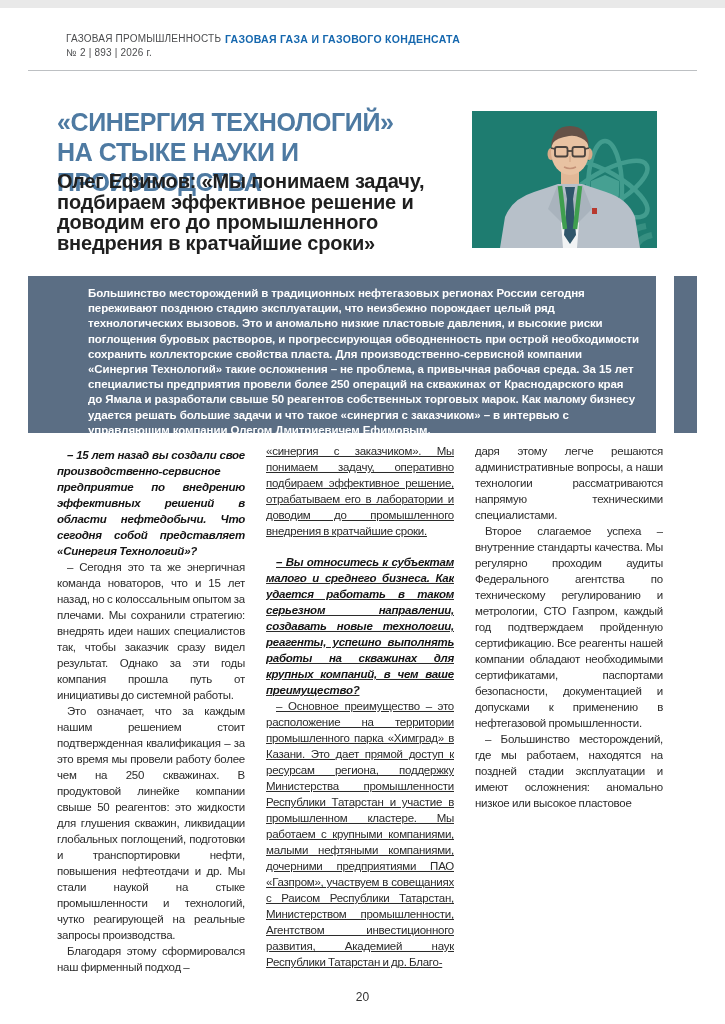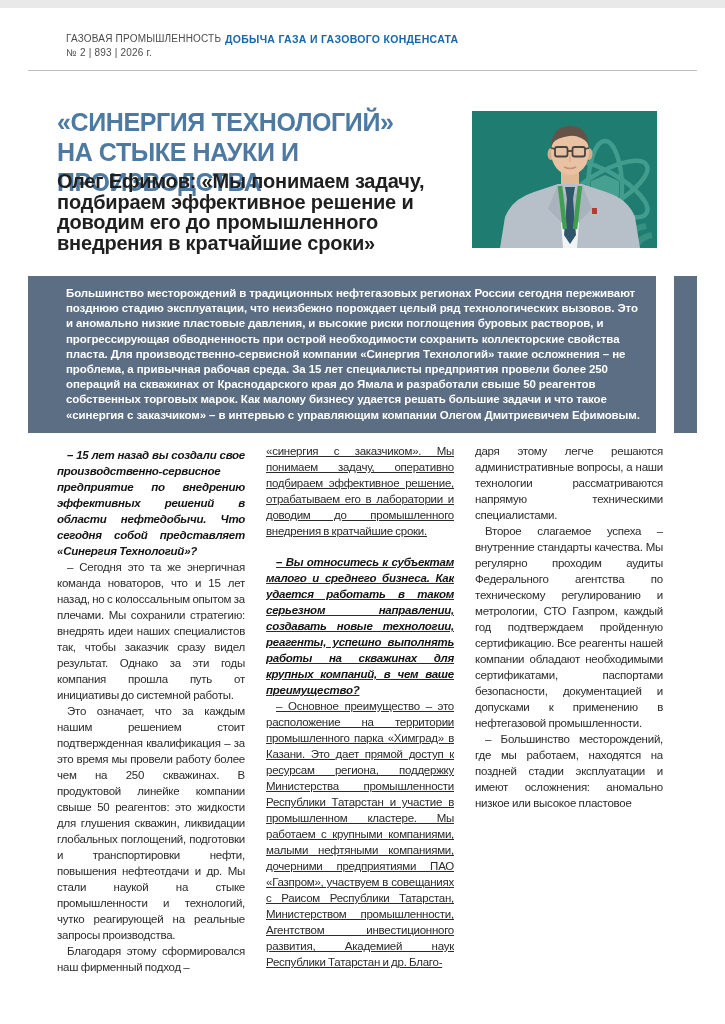--- a/index.html
+++ b/index.html
@@ -13,21 +13,21 @@
   .rubric{position:absolute;left:225px;top:25px;font-size:10.5px;font-weight:bold;color:#1567ae;letter-spacing:.3px;}
   .hdr-rule{position:absolute;left:28px;top:62px;width:669px;height:1px;background:#bdc0c3;}
   
   .title{position:absolute;left:57px;top:99px;width:412px;font-size:25px;line-height:30px;font-weight:bold;color:#4e7aa2;letter-spacing:-.4px;}
   .subtitle{position:absolute;left:57px;top:163px;width:400px;font-size:20px;line-height:20.5px;font-weight:bold;color:#1f1f1f;letter-spacing:-.2px;}
   
   .photo{position:absolute;left:472px;top:103px;width:185px;height:137px;}
   
   .lead-box{
     position:absolute;left:28px;top:268px;width:628px;height:157px;box-sizing:border-box;
-    background:#5b6e84;color:#ffffff;padding:10px 16px 0 38px;
+    background:#5b6e84;color:#ffffff;padding:10px 16px 0 60px;
     font-size:11.5px;line-height:15.2px;font-weight:bold;letter-spacing:-.1px;overflow:hidden;text-align:left;
   }
   .lead-stripe{position:absolute;left:674px;top:268px;width:23px;height:157px;background:#5b6e84;}
   
   .col{position:absolute;top:435px;width:188px;height:545px;overflow:hidden;
        font-size:11.5px;line-height:16px;text-align:justify;letter-spacing:-.25px;word-spacing:-.5px;color:#2b2b2b;}
   .col-1{left:57px;} .col-2{left:266px;text-decoration:underline;} .col-3{left:475px;}
   .col p{margin:0;text-indent:10px;}
   .col p.q{font-weight:bold;font-style:italic;color:#141414;margin-top:15px;}
   .col p.q:first-child{margin-top:4px;}
@@ -37,21 +37,21 @@
 </style>
 </head>
 <body>
 
 <div class="page">
 
   <div class="hdr-left">
     <div>ГАЗОВАЯ ПРОМЫШЛЕННОСТЬ</div>
     <div class="issue">№ 2 | 893 | 2026 г.</div>
   </div>
-  <div class="rubric">ДОБЫЧА ГАЗА И ГАЗОВОГО КОНДЕНСАТА</div>
+  <div class="rubric">ГАЗОВАЯ ГАЗА И ГАЗОВОГО КОНДЕНСАТА</div>
   <div class="hdr-rule"></div>
 
   <div class="title">
     <div>«СИНЕРГИЯ ТЕХНОЛОГИЙ»</div>
     <div>НА СТЫКЕ НАУКИ И ПРОИЗВОДСТВА</div>
   </div>
   <div class="subtitle">Олег Ефимов: «Мы понимаем задачу, подбираем эффективное решение и доводим его до промышленного внедрения в кратчайшие сроки»</div>
 
   <div class="photo">
     <svg width="185" height="137" viewBox="0 0 185 137">
@@ -108,14 +108,15 @@
     <p class="q">– Вы относитесь к субъектам малого и среднего бизнеса. Как удается работать в таком серьезном направлении, создавать новые технологии, реагенты, успешно выполнять работы на скважинах для крупных компаний, в чем ваше преимущество?</p>
     <p class="a">– Основное преимущество – это расположение на территории промышленного парка «Химград» в Казани. Это дает прямой доступ к ресурсам региона, поддержку Министерства промышленности Республики Татарстан и участие в промышленном кластере. Мы работаем с крупными компаниями, малыми нефтяными компаниями, дочерними предприятиями ПАО «Газпром», участвуем в совещаниях с Раисом Республики Татарстан, Министерством промышленности, Агентством инвестиционного развития, Академией наук Республики Татарстан и др. Благо-</p>
   </div>
 
   <div class="col col-3">
     <p class="a ac">даря этому легче решаются административные вопросы, а наши технологии рассматриваются напрямую техническими специалистами.</p>
     <p class="a">Второе слагаемое успеха – внутренние стандарты качества. Мы регулярно проходим аудиты Федерального агентства по техническому регулированию и метрологии, СТО Газпром, каждый год подтверждаем пройденную сертификацию. Все реагенты нашей компании обладают необходимыми сертификатами, паспортами безопасности, документацией и допусками к применению в нефтегазовой промышленности.</p>
     <p class="a">– Большинство месторождений, где мы работаем, находятся на поздней стадии эксплуатации и имеют осложнения: аномально низкое или высокое пластовое</p>
   </div>
 
+  <div class="page-num">20</div>
 
 </div>
 
 </body></html>

